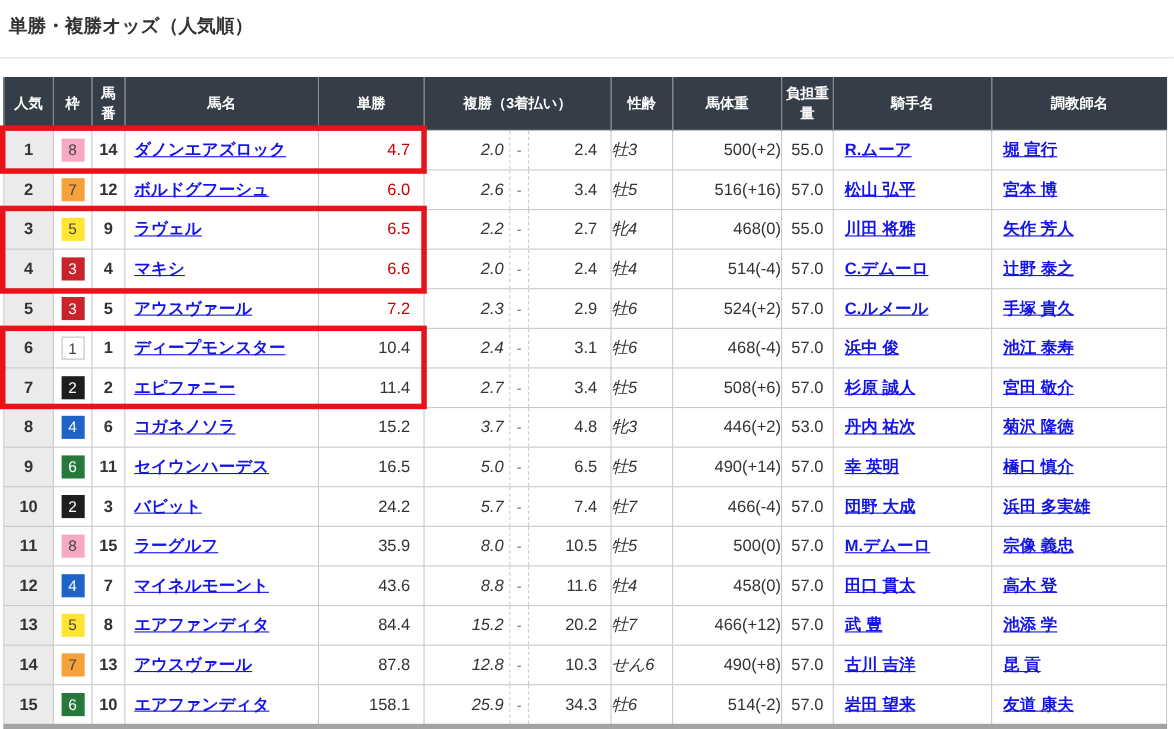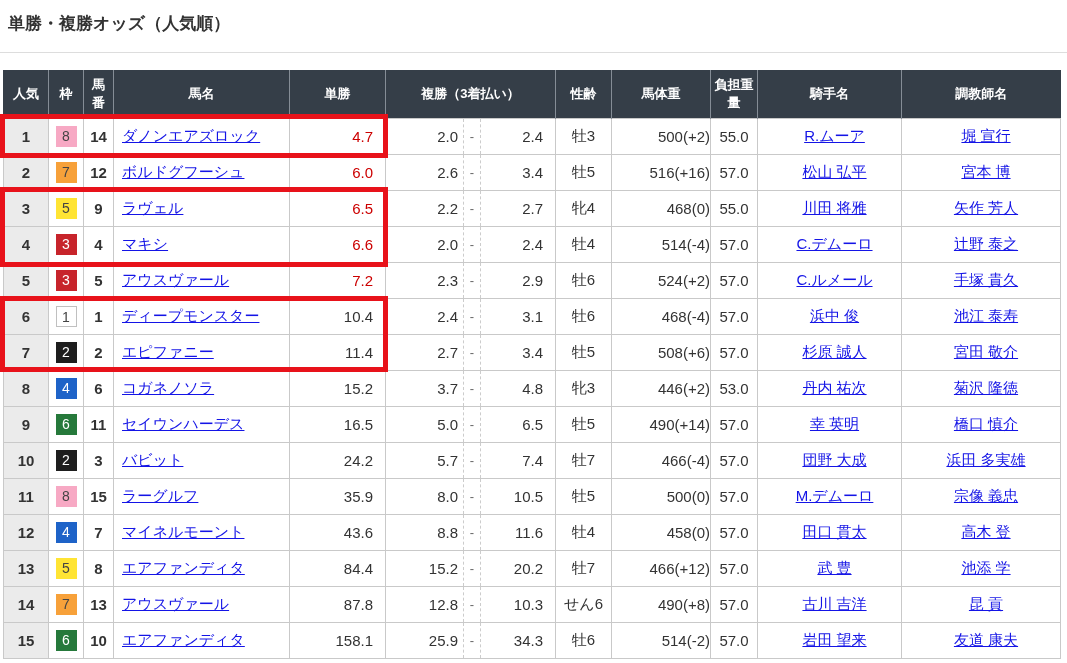--- a/index.html
+++ b/index.html
@@ -7,40 +7,40 @@
   :root{--link:#1414e6;--hot:#cc0000;--hl:#e8121a;}
   .page-title{position:absolute;left:8px;top:12px;font-size:17px;font-weight:bold;color:#333;}
   .rule{position:absolute;left:0;top:52px;width:1067px;border-top:1px solid #ddd;}
   table.odds{position:absolute;left:3px;top:70px;width:1057px;border-collapse:collapse;
     table-layout:fixed;font-size:15px;}
   table.odds td{border:1px solid #c9c9c9;height:35px;padding:0;background:#fff;vertical-align:middle;}
   table.odds th{background:#353e48;color:#fff;font-size:13px;font-weight:bold;height:48px;
     padding:0 2px;border-left:1px solid #858d96;vertical-align:middle;}
   table.odds th:first-child{border-left:1px solid #353e48;}
   table.odds tr{page-break-inside:avoid;}
-  table.odds{border-bottom:1px solid #a3a3a3;}
+  table.odds{border-bottom:6px solid #a3a3a3;}
   .c-pop{background:#ebebeb !important;text-align:center;font-weight:bold;}
   .c-frame{text-align:center;}
   .waku{display:inline-block;width:21px;height:21px;line-height:21px;text-align:center;
     font-size:14px;box-sizing:border-box;}
   .c-no{text-align:center;font-weight:bold;}
   .c-name{text-align:left;padding-left:8px !important;}
   .c-win{text-align:right;padding-right:12px !important;}
   .c-win.hot{color:var(--hot);font-weight:normal;}
   .c-place{padding:0 !important;}
   .place-wrap{display:flex;align-items:stretch;height:35px;}
-  .place-min{width:72px;display:flex;align-items:center;justify-content:flex-end;padding-right:5px;}
+  .place-min{width:72px;display:flex;align-items:center;justify-content:flex-end;padding-right:5px;font-style:italic;}
   .place-dash{width:16px;display:flex;align-items:center;justify-content:center;color:#666;
     border-left:1px dashed #ccc;border-right:1px dashed #ccc;font-size:13px;}
   .place-max{flex:1;display:flex;align-items:center;justify-content:flex-end;padding-right:12px;}
-  .c-sex{text-align:center;}
+  .c-sex{text-align:left;font-style:italic;}
   .c-weight{text-align:right;padding-left:10px !important;}
   .c-load{text-align:center;}
-  .c-jockey,.c-trainer{text-align:center;padding-left:10px !important;}
-  a.lnk{color:var(--link);text-decoration:underline;cursor:pointer;}
+  .c-jockey,.c-trainer{text-align:left;padding-left:10px !important;}
+  a.lnk{color:var(--link);text-decoration:underline;cursor:pointer;font-weight:bold;}
   .hl{position:absolute;left:0;border:5px solid var(--hl);box-sizing:border-box;
     pointer-events:none;z-index:5;background:transparent;}
   #hl1{top:114px;width:388px;height:44px;}
   #hl2{top:187px;width:388px;height:80px;}
   #hl3{top:296px;width:388px;height:76px;}
 </style>
 </head>
 <body>
 
 <div class="page-title">単勝・複勝オッズ（人気順）</div>

